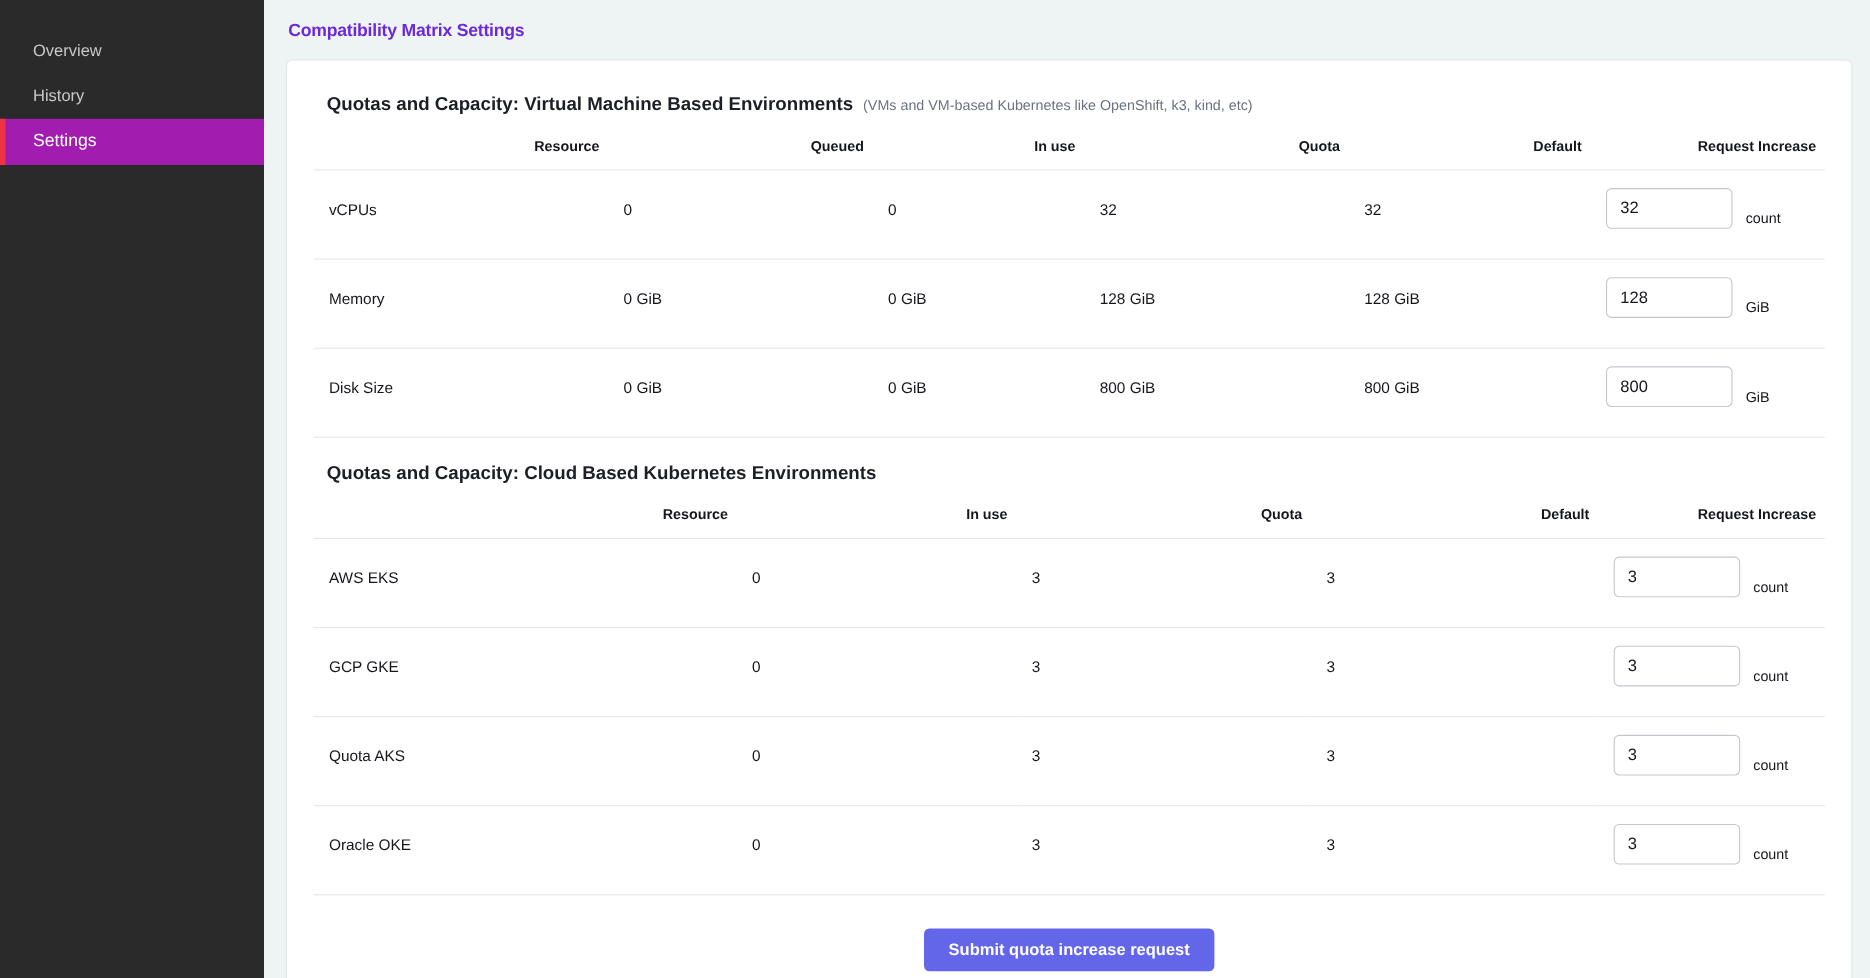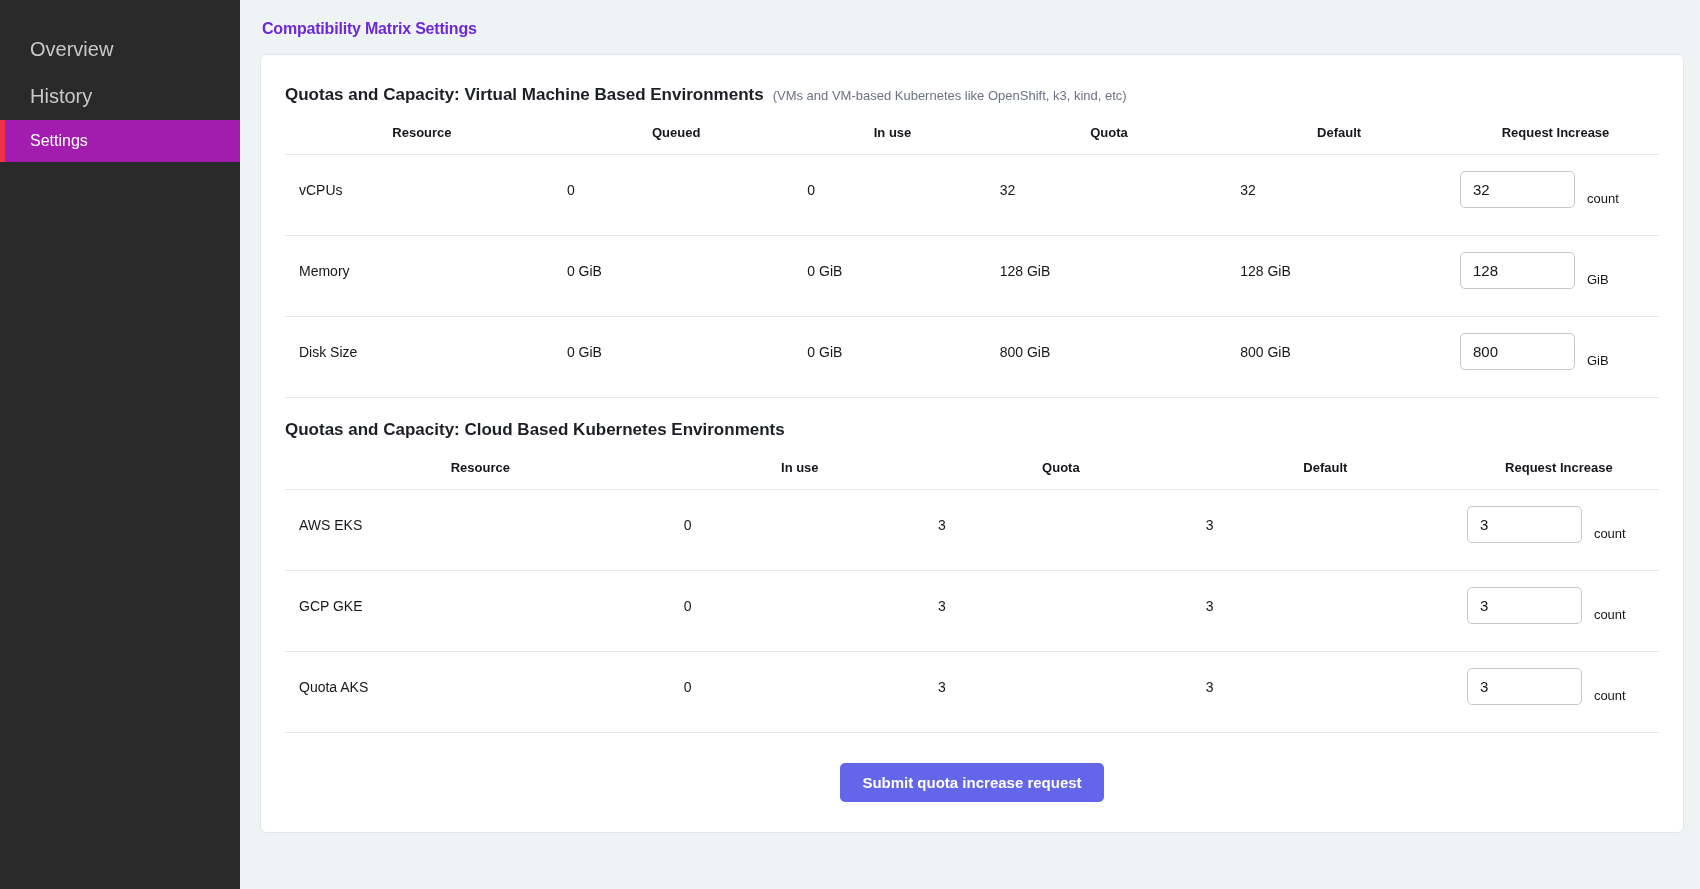--- a/index.html
+++ b/index.html
@@ -14,21 +14,21 @@
   
   .sidebar {
     width: 240px;
     flex-shrink: 0;
     background: #2b2a2a;
     padding-top: 26px;
   }
   .side-item {
     padding: 12px 30px;
     color: #c9c9c9;
-    font-size: 20px;
+    font-size: 15px;
     cursor: pointer;
     border-left: 5px solid transparent;
     padding-left: 25px;
   }
   .side-item.active {
     background: #a21caf;
     color: #ffffff;
     font-size: 16px;
     border-left-color: #ee3248;
   }
@@ -46,35 +46,35 @@
     background: #ffffff;
     border: 1px solid #e2e8ea;
     border-radius: 6px;
     padding: 8px 24px 30px 24px;
   }
 
   .section-title-row {
     display: flex;
     align-items: baseline;
     gap: 9px;
-    margin: 22px 0 4px 0;
+    margin: 22px 0 4px 12px;
   }
   .section-title {
     font-size: 17px;
     font-weight: 700;
     color: #1c1f26;
   }
   .section-subtitle {
     font-size: 13px;
     color: #6b7280;
   }
 
   table { width: 100%; border-collapse: collapse; table-layout: fixed; }
   th {
-    text-align: center;
+    text-align: right;
     font-size: 13px;
     font-weight: 700;
     color: #15171c;
     padding: 16px 8px 14px 14px;
     border-bottom: 1px solid #e5e7eb;
   }
   td {
     font-size: 14px;
     color: #15171c;
     padding: 11px 8px 22px 14px;
@@ -250,20 +250,32 @@
             <td>0</td>
             <td>3</td>
             <td>3</td>
             <td>
               <div class="request-cell">
                 <input class="qty-input" type="text" value="3" style="">
                 <span class="unit">count</span>
               </div>
             </td>
           </tr>
+          <tr>
+            <td class="resource">Oracle OKE</td>
+            <td>0</td>
+            <td>3</td>
+            <td>3</td>
+            <td>
+              <div class="request-cell">
+                <input class="qty-input" type="text" value="3" style="">
+                <span class="unit">count</span>
+              </div>
+            </td>
+          </tr>
         </tbody>
       </table>
 
       <div class="submit-row">
         <button class="submit-btn">Submit quota increase request</button>
       </div>
 
     </div>
   </div>
 </div>

